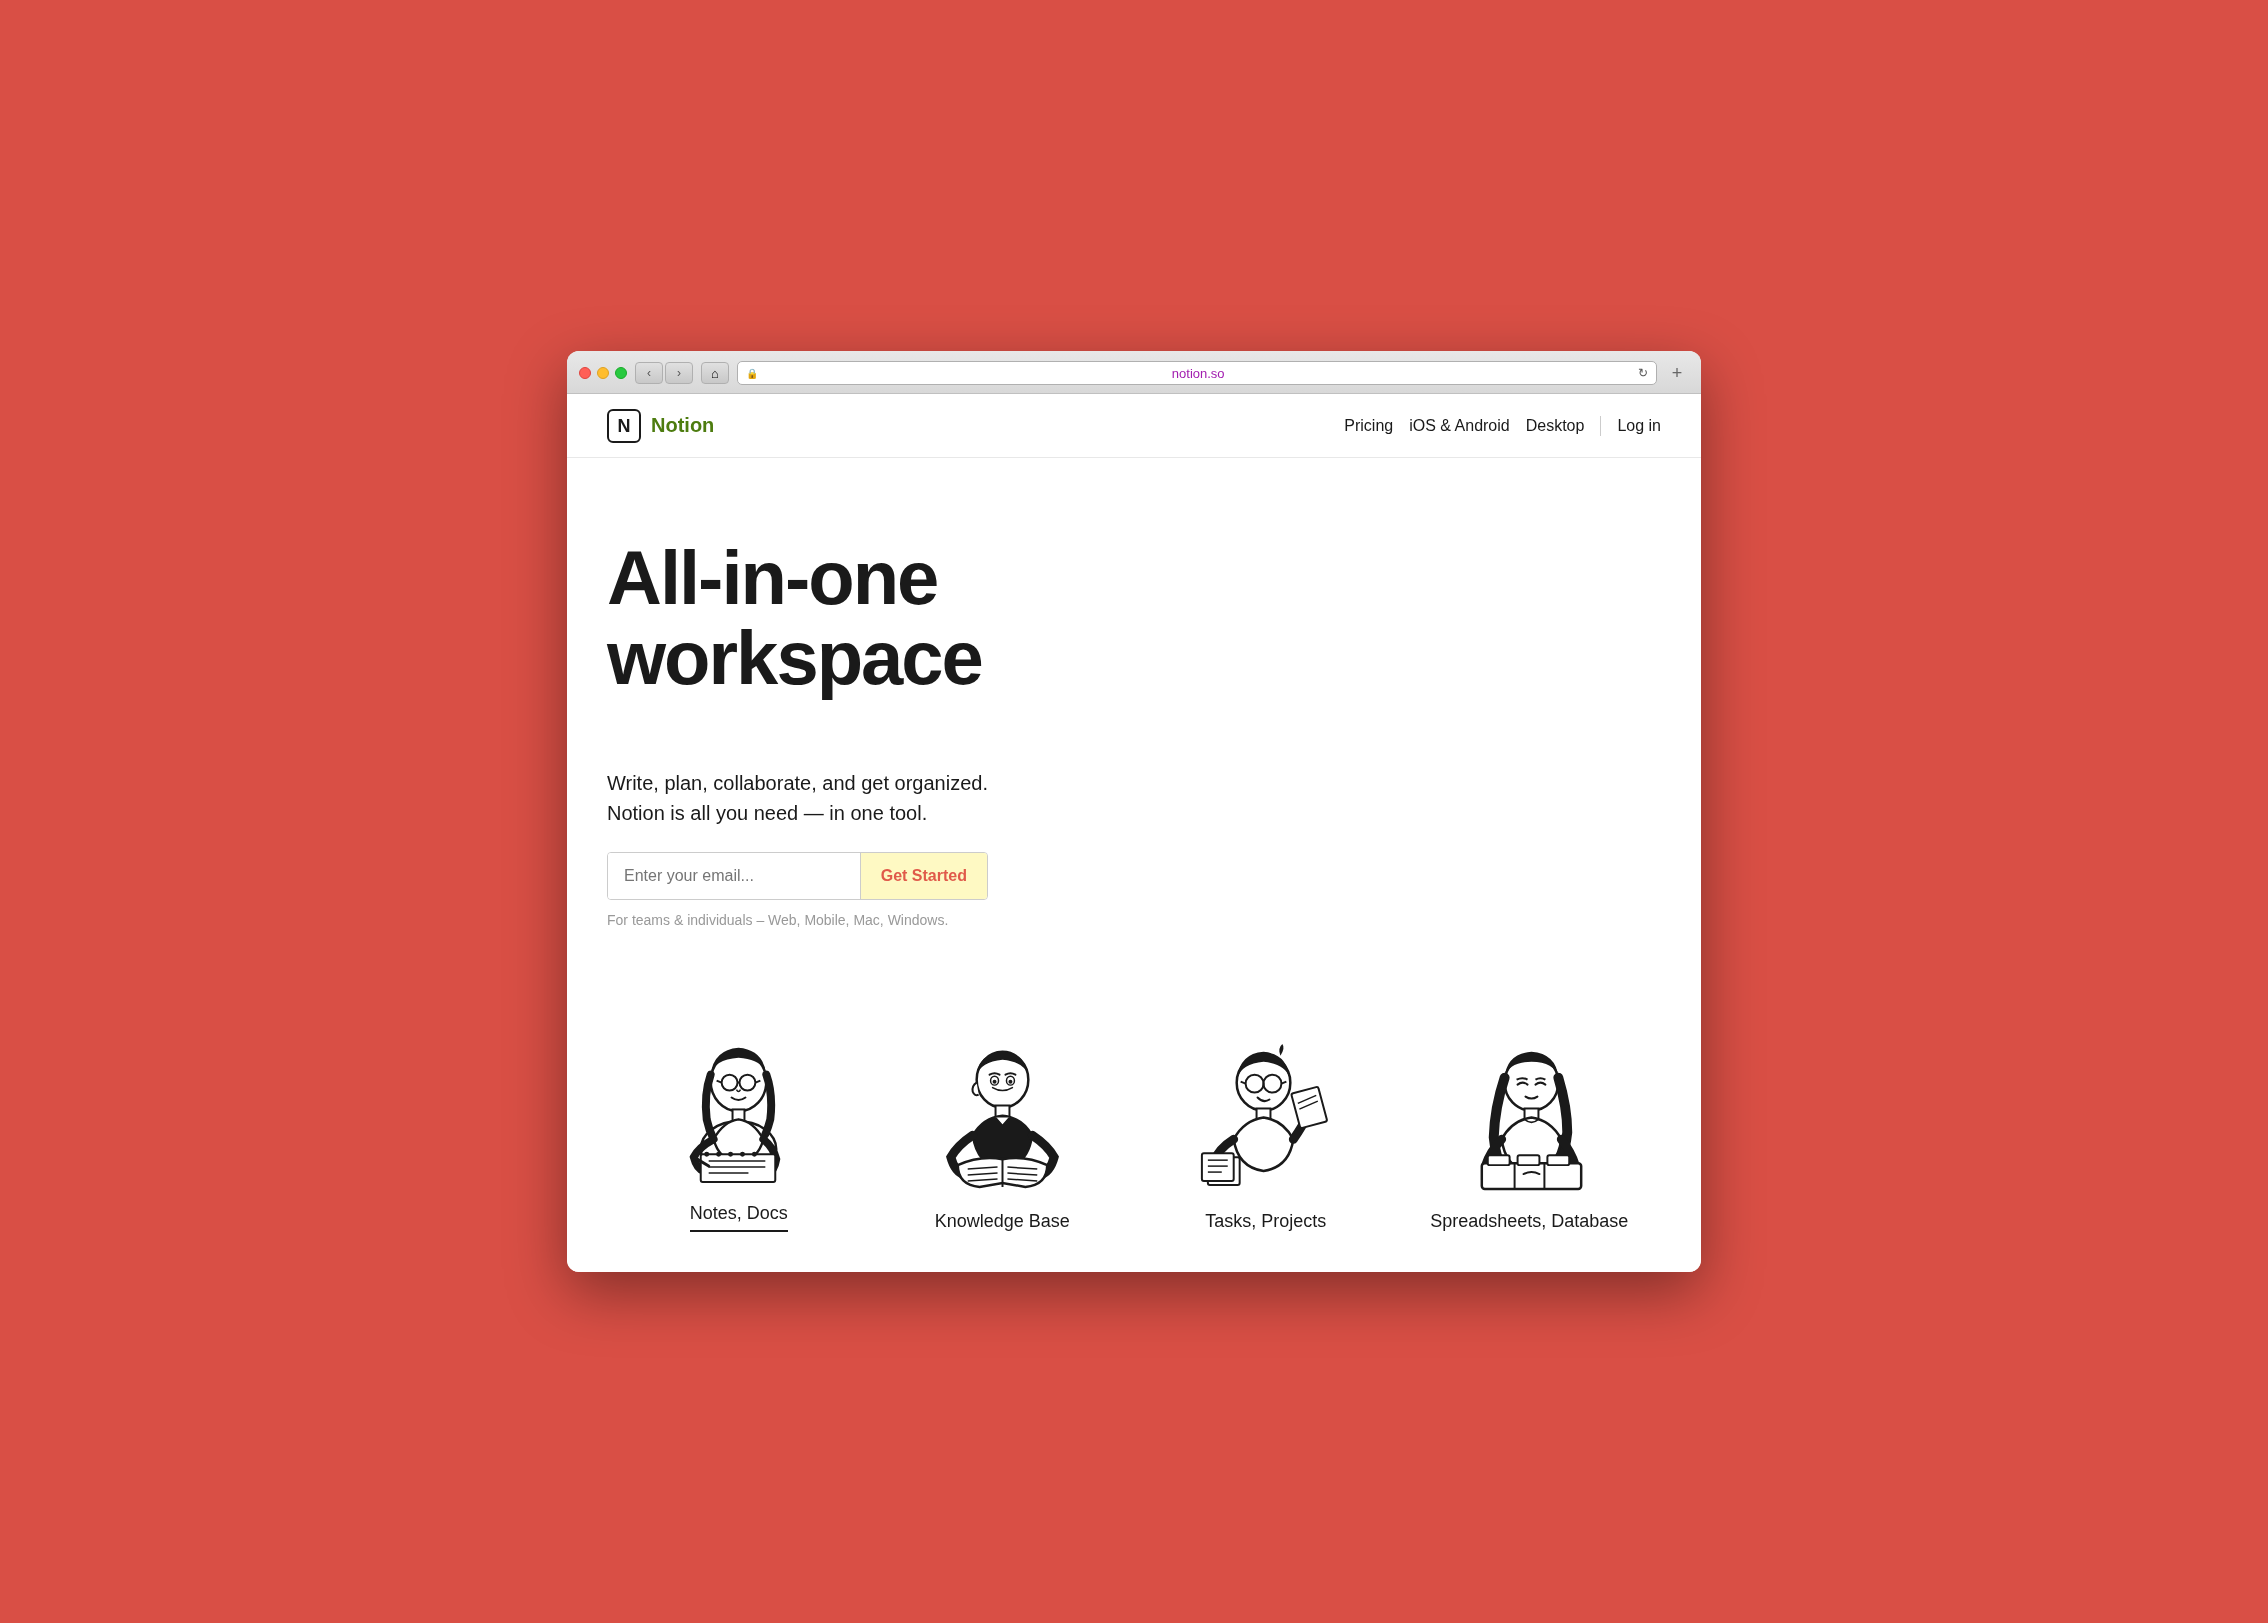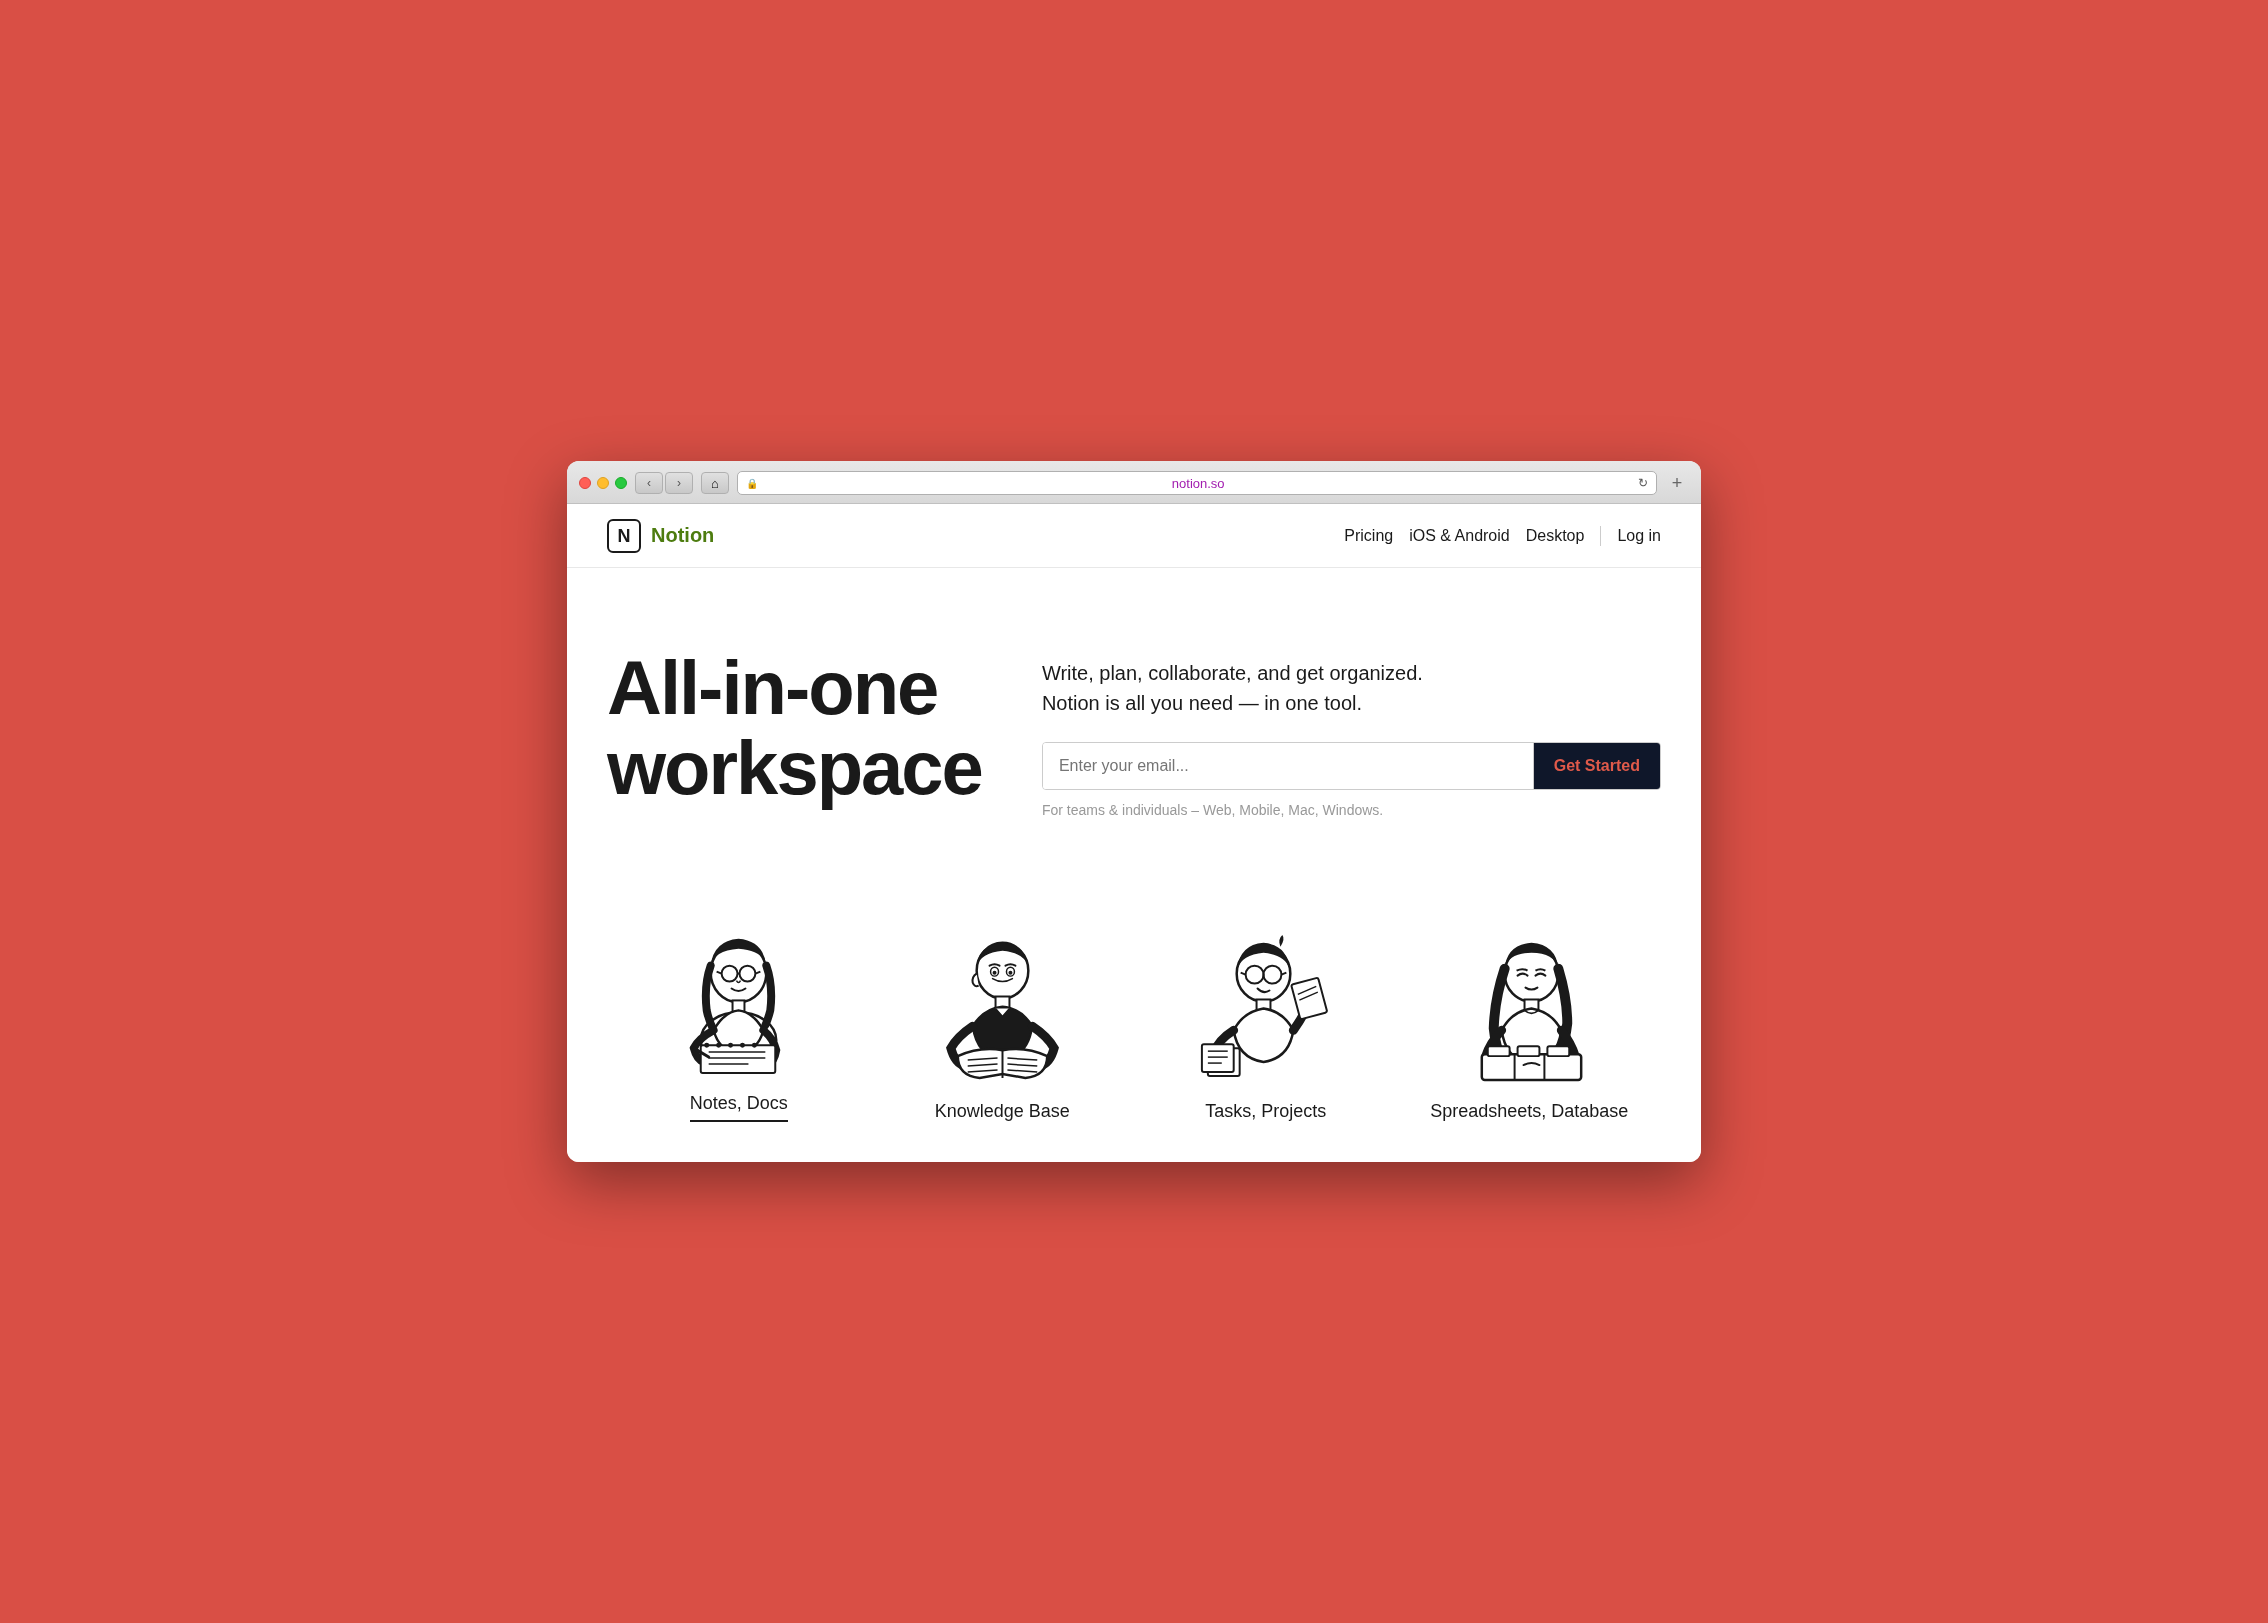--- a/index.html
+++ b/index.html
@@ -187,20 +187,21 @@
       cursor: pointer;
       font-weight: 500;
     }
 
     
     .hero {
       display: flex;
       align-items: flex-start;
       padding: 80px 40px 60px 40px;
       gap: 60px;
+      flex-direction: column;
     }
 
     .hero-left {
       flex: 0 0 auto;
     }
 
     .hero-title {
       font-size: 76px;
       font-weight: 900;
       line-height: 1.05;
@@ -234,21 +235,21 @@
       flex: 1;
       padding: 14px 16px;
       font-size: 16px;
       border: none;
       outline: none;
       color: #999;
     }
 
     .get-started-btn {
       padding: 14px 20px;
-      background: #0f172a;
+      background: #fef9c3;
       color: #e05a4a;
       font-size: 16px;
       font-weight: 600;
       border: none;
       border-left: 1px solid #ccc;
       cursor: pointer;
       white-space: nowrap;
     }
 
     .hero-subtext {

